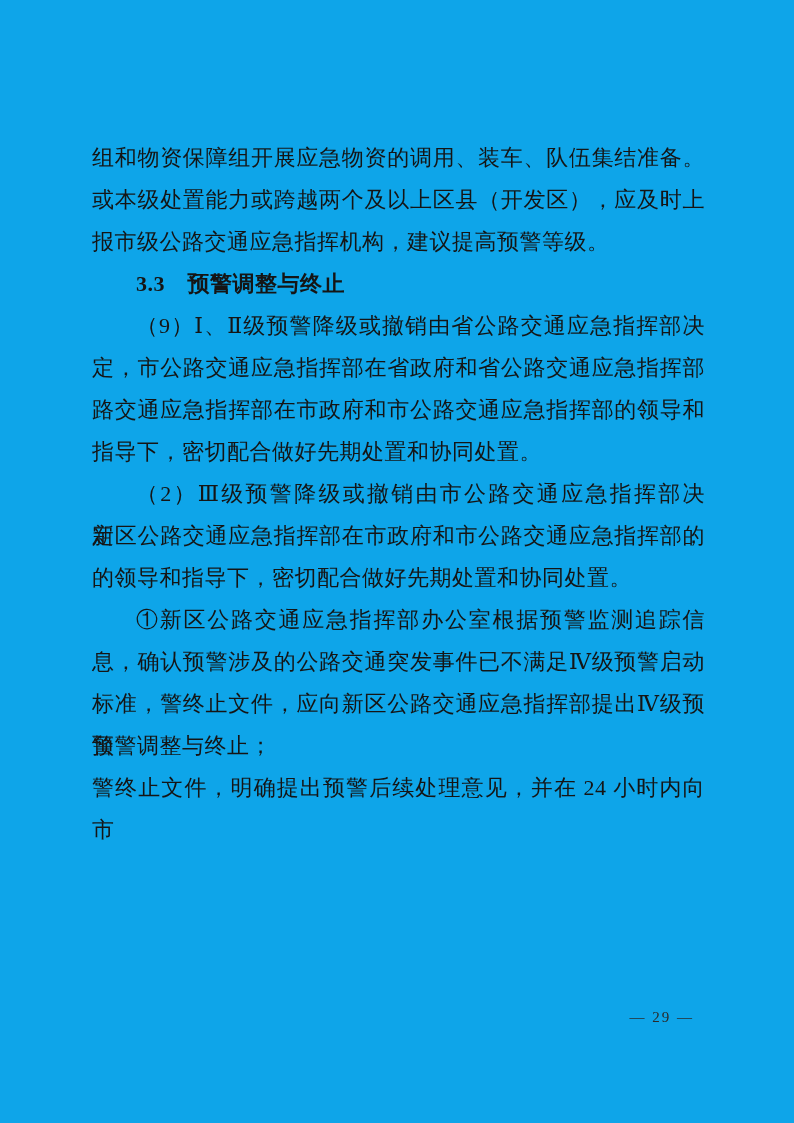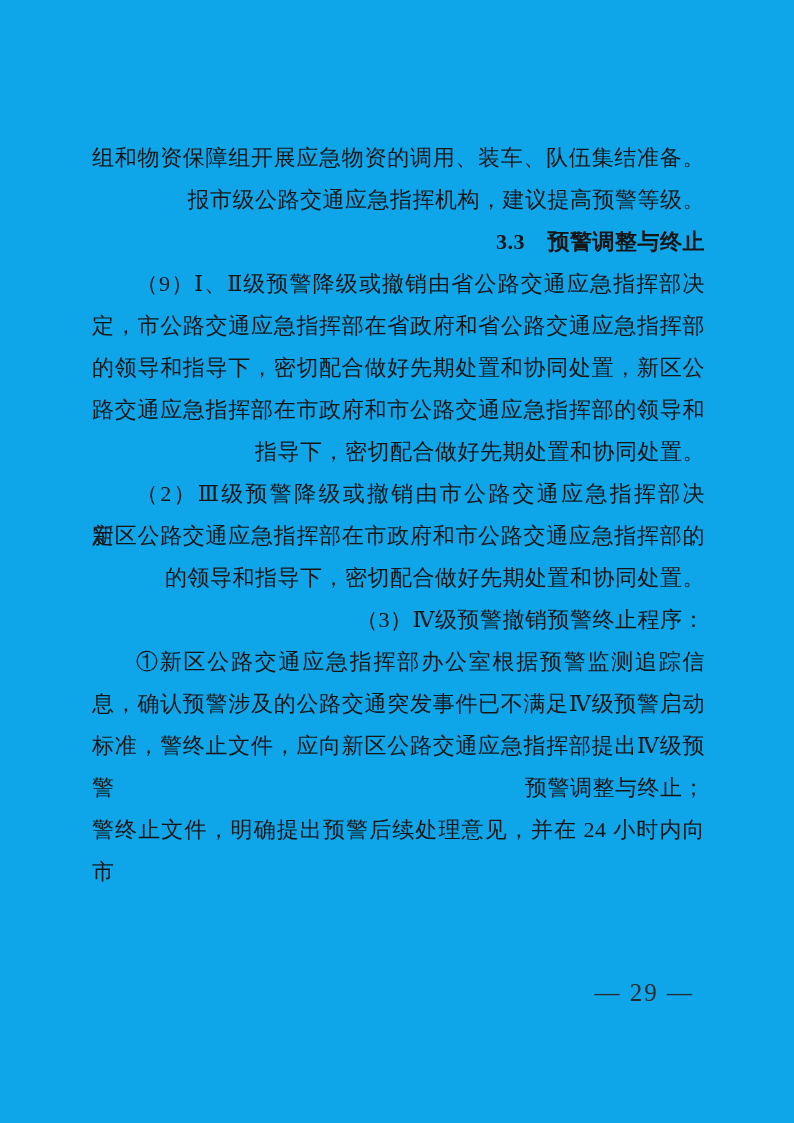--- a/index.html
+++ b/index.html
@@ -17,56 +17,55 @@
   .doc-body {
     position: absolute; left: 92px; top: 137px;
     width: 613px;
   }
   .line {
     font-size: 22px;
     line-height: 42px;
     height: 42px;
     letter-spacing: 0.5px;
     white-space: normal;
-    text-align: right;
+    text-align: left;
     overflow: visible;
   }
   .line.full {
     text-align: justify;
     text-align-last: justify;
     text-justify: inter-character;
   }
   .line.indent { text-indent: 2em; }
   .line.heading { font-weight: 700; }
   .footer {
     position: absolute;
-    top: 980px; right: 100px;
-    font-size: 25px;
+    top: 1004px; right: 100px;
+    font-size: 15px;
     line-height: 26px;
     color: #2a2a2a;
     letter-spacing: 2px;
   }
 </style>
 </head>
 <body>
 
 <div class="page">
   <main class="doc-body">
       <div class="line full">组和物资保障组开展应急物资的调用、装车、队伍集结准备。</div>
+      <div class="line full">或本级处置能力或跨越两个及以上区县（开发区），应及时上</div>
       <div class="line">报市级公路交通应急指挥机构，建议提高预警等级。</div>
       <div class="line indent heading">3.3　预警调整与终止</div>
       <div class="line full indent">（9）Ⅰ、Ⅱ级预警降级或撤销由省公路交通应急指挥部决</div>
       <div class="line full">定，市公路交通应急指挥部在省政府和省公路交通应急指挥部</div>
-      <div class="line full">的领导和指导下，密切配合做好先期处置和协同处置，新区公</div>
       <div class="line full">路交通应急指挥部在市政府和市公路交通应急指挥部的领导和</div>
       <div class="line">指导下，密切配合做好先期处置和协同处置。</div>
       <div class="line full indent">（2）Ⅲ级预警降级或撤销由市公路交通应急指挥部决定，</div>
       <div class="line full">新区公路交通应急指挥部在市政府和市公路交通应急指挥部的</div>
       <div class="line">的领导和指导下，密切配合做好先期处置和协同处置。</div>
-      <div class="line indent">（3）Ⅳ级预警撤销预警终止程序：</div>
       <div class="line full indent">①新区公路交通应急指挥部办公室根据预警监测追踪信</div>
       <div class="line full">息，确认预警涉及的公路交通突发事件已不满足Ⅳ级预警启动</div>
       <div class="line full">标准，警终止文件，应向新区公路交通应急指挥部提出Ⅳ级预警</div>
       <div class="line">预警调整与终止；</div>
       <div class="line full">警终止文件，明确提出预警后续处理意见，并在 24 小时内向市</div>
     </main>
   <div class="footer">— 29 —</div>
 </div>
 
 </body></html>

